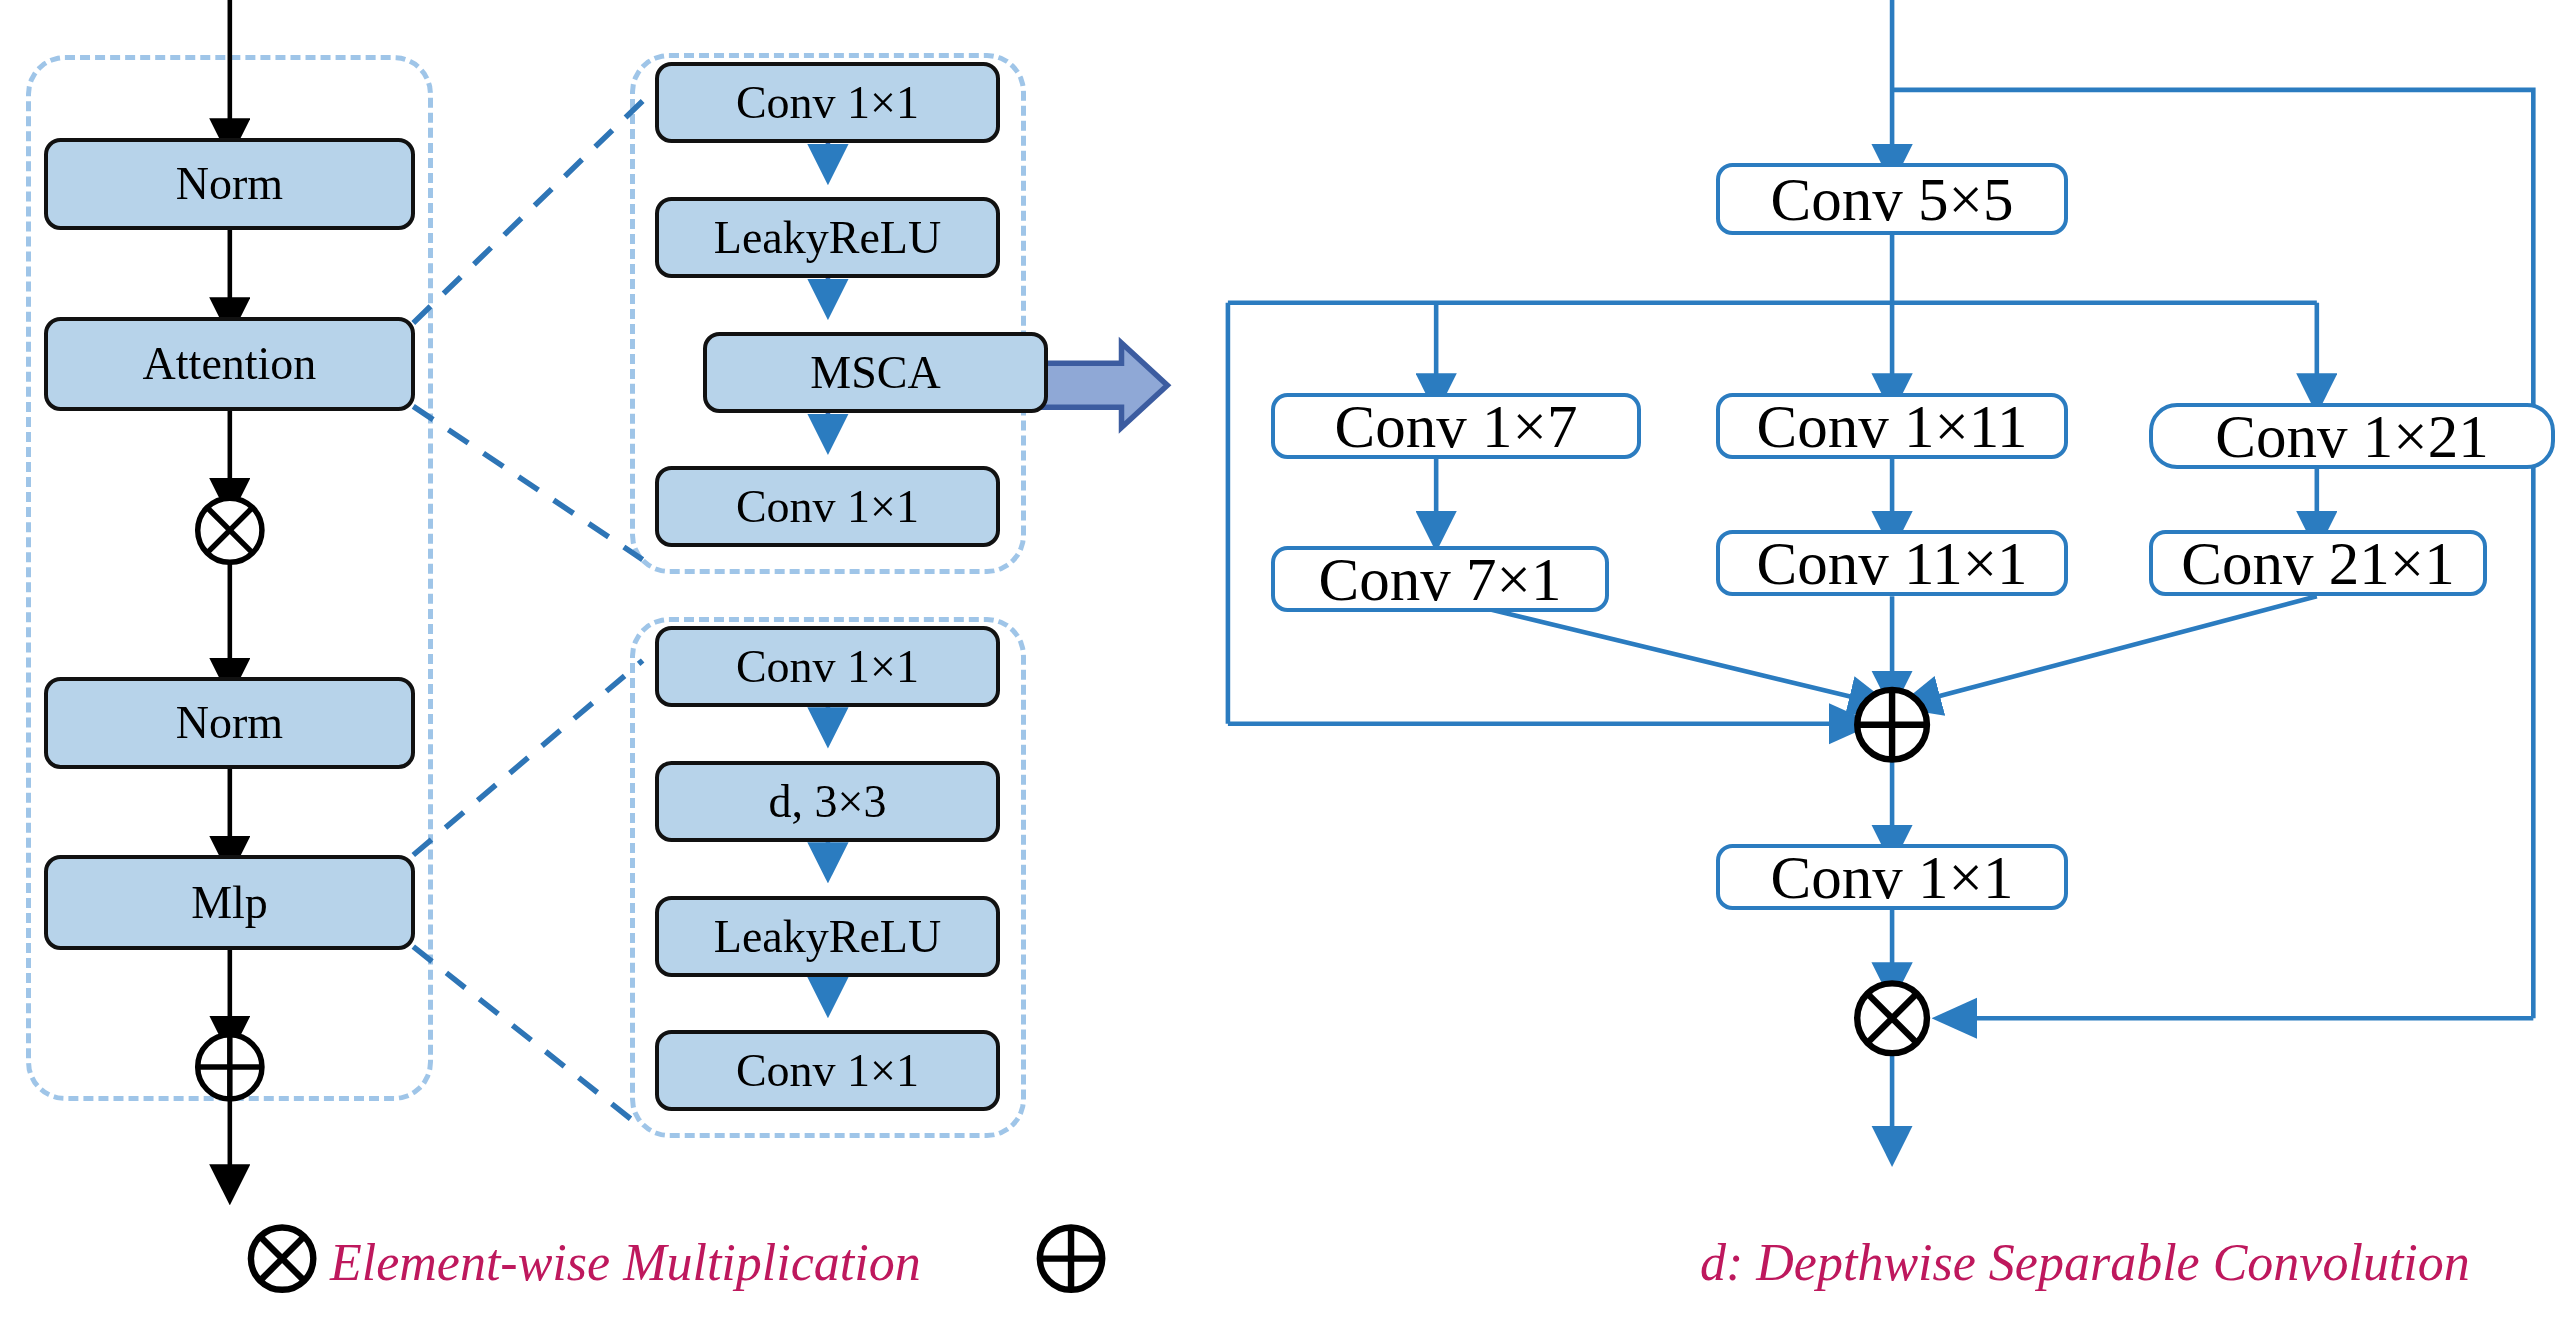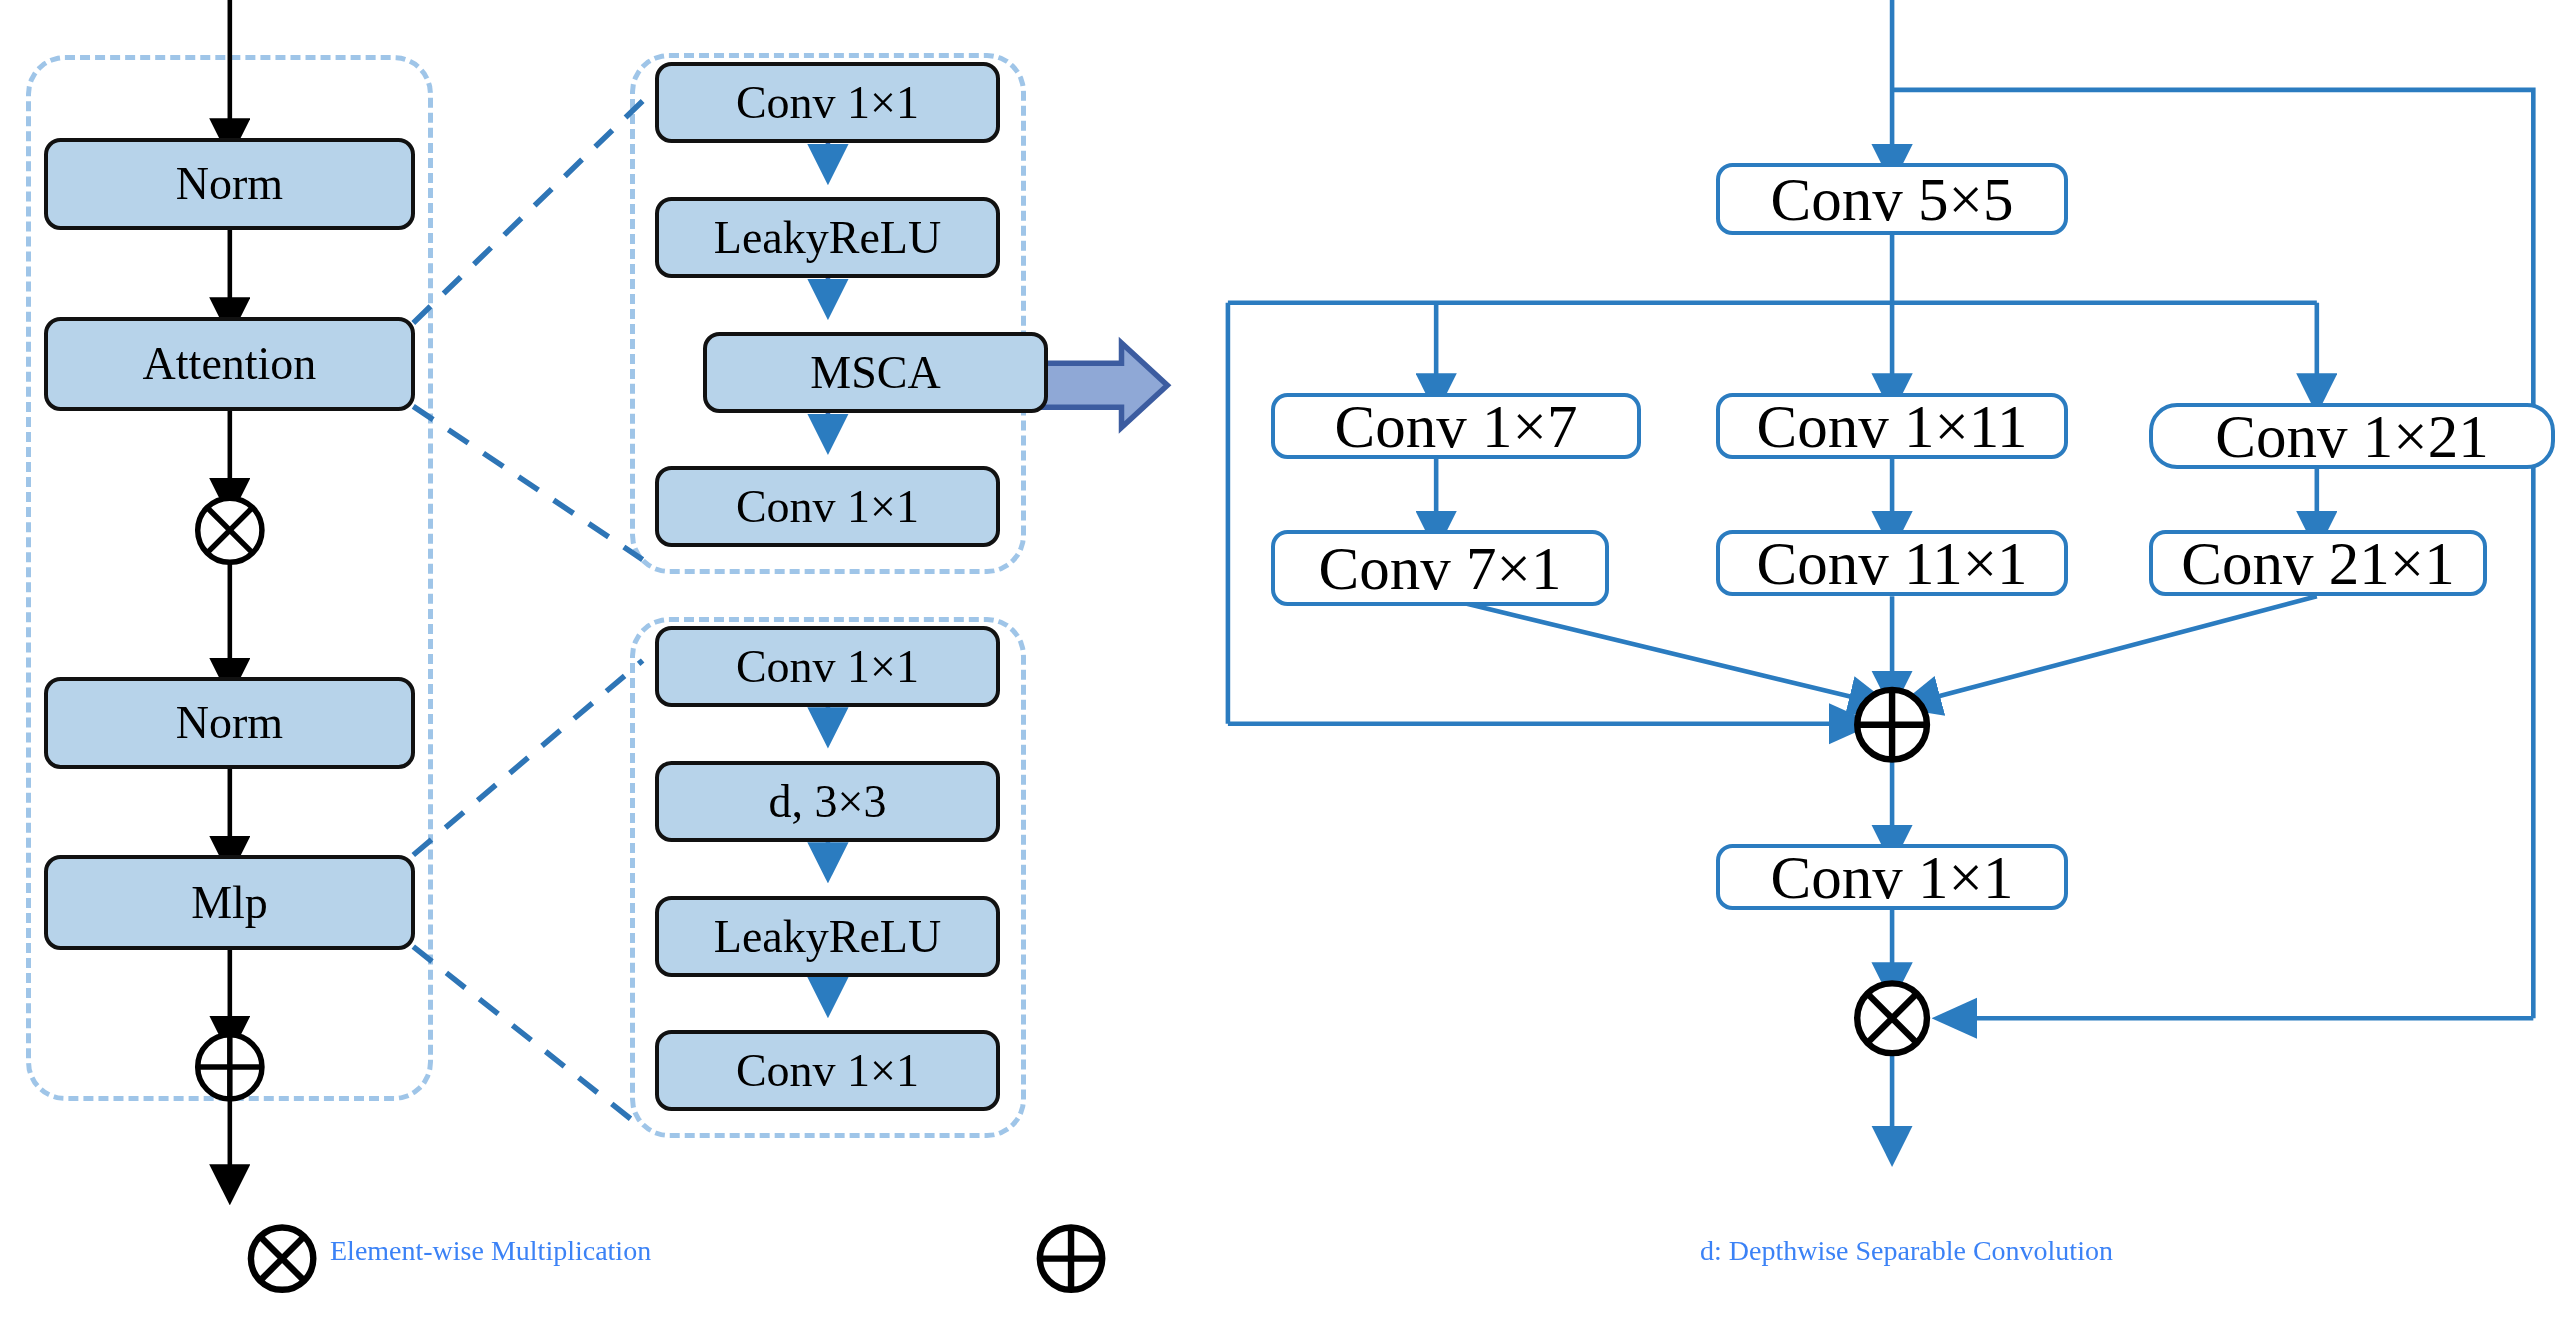--- a/index.html
+++ b/index.html
@@ -17,21 +17,21 @@
     position:absolute;box-sizing:border-box;
     background:#ffffff;border:4.6px solid #2b7cc0;border-radius:16.5px;
     display:flex;align-items:center;justify-content:center;
     color:#000;font-size:61px;line-height:1;white-space:nowrap;
   }
   .dashgroup{
     position:absolute;box-sizing:border-box;
     border:5.5px dashed #9fc5e8;border-radius:39px;background:transparent;
   }
   .legend-text{
-    position:absolute;color:#3b82f6;font-size:28px;line-height:1;white-space:nowrap;
+    position:absolute;color:#be185d;font-size:52px;line-height:1;white-space:nowrap;font-style:italic;
   }
 </style>
 </head>
 <body>
 
 <div id="stage">
 
   <div class="dashgroup" style="left:26px;top:55px;width:407px;height:1046px;"></div>
 
   <div class="dashgroup" style="left:630px;top:53px;width:396px;height:521px;"></div>
@@ -184,21 +184,21 @@
   <div class="blkbox" style="left:655px;top:896px;width:345px;height:81px;">LeakyReLU</div>
 
   <div class="blkbox" style="left:655px;top:1030px;width:345px;height:81px;">Conv 1×1</div>
 
   <div class="bluebox" style="left:1716px;top:163px;width:352px;height:72px;">Conv 5×5</div>
 
   <div class="bluebox" style="left:1271px;top:393px;width:370px;height:66px;">Conv 1×7</div>
   <div class="bluebox" style="left:1716px;top:393px;width:352px;height:66px;">Conv 1×11</div>
   <div class="bluebox" style="left:2149px;top:403px;width:406px;height:66px;border-radius:28px;">Conv 1×21</div>
 
-  <div class="bluebox" style="left:1271px;top:530px;width:338px;height:76px;">Conv 7×1</div>
+  <div class="bluebox" style="left:1271px;top:546px;width:338px;height:66px;">Conv 7×1</div>
   <div class="bluebox" style="left:1716px;top:530px;width:352px;height:66px;">Conv 11×1</div>
   <div class="bluebox" style="left:2149px;top:530px;width:338px;height:66px;">Conv 21×1</div>
 
   <div class="bluebox" style="left:1716px;top:844px;width:352px;height:66px;">Conv 1×1</div>
 
   <div class="legend-text" style="left:330px;top:1237px;">Element-wise Multiplication</div>
 
 
   <div class="legend-text" style="left:1700px;top:1237px;">d: Depthwise Separable Convolution</div>
 

